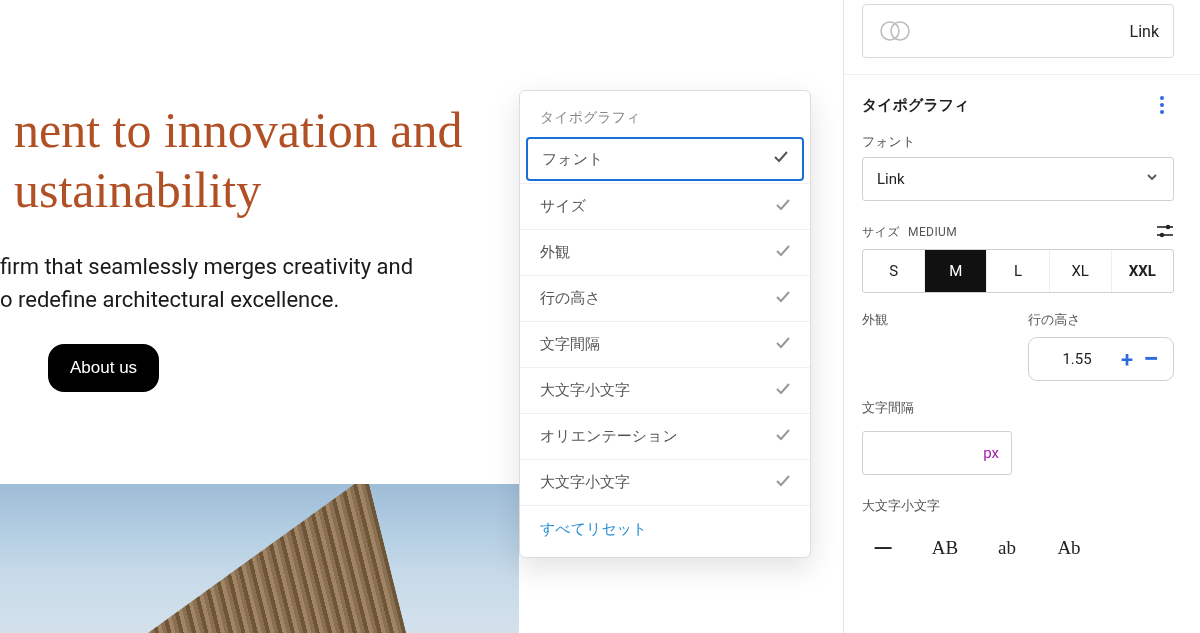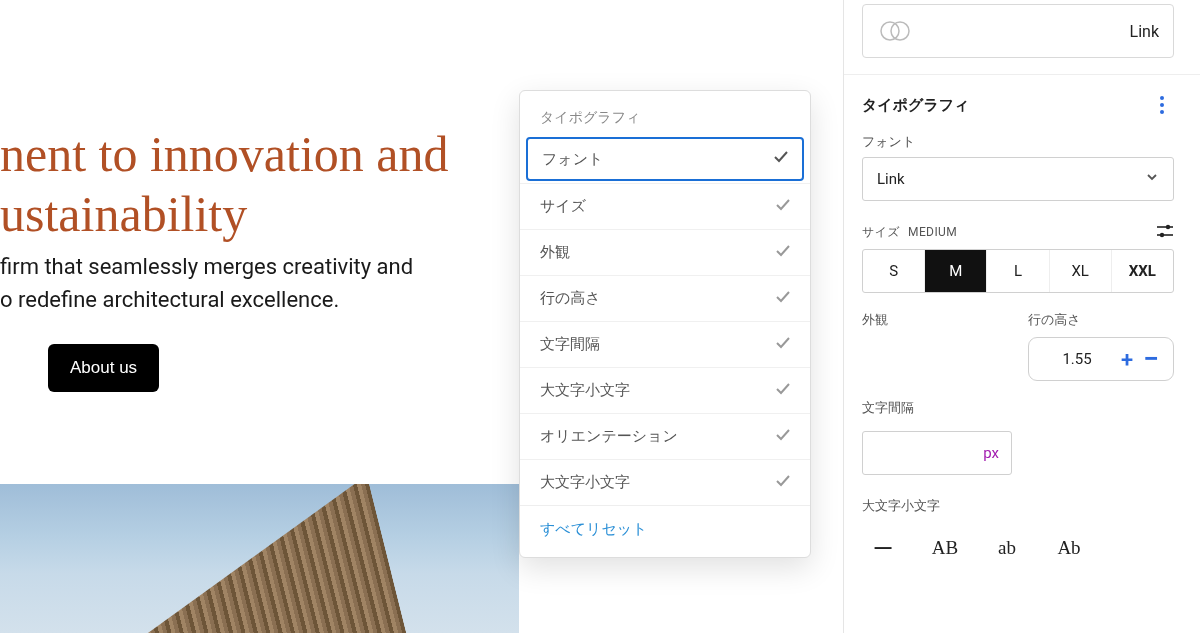--- a/index.html
+++ b/index.html
@@ -2,23 +2,23 @@
 <html><head>
 <meta charset="utf-8">
 <style>
 * { box-sizing: border-box; margin: 0; padding: 0; }
 html, body { width: 1200px; height: 633px; overflow: hidden; font-family: -apple-system, BlinkMacSystemFont, "Segoe UI", Roboto, sans-serif; background: #fff; }
 
 .viewport { position: relative; width: 1200px; height: 633px; }
 
 
 .canvas { position: absolute; left: 0; top: 0; width: 843px; height: 633px; background: #fff; }
-.hero-title { position: absolute; left: 0; top: 100px; font-family: Georgia, 'Times New Roman', serif; font-size: 50px; line-height: 1.2; color: #b15025; font-weight: 400; margin-top: 24px; }
+.hero-title { position: absolute; left: 14px; top: 100px; font-family: Georgia, 'Times New Roman', serif; font-size: 50px; line-height: 1.2; color: #b15025; font-weight: 400; }
 .hero-para { position: absolute; left: 0; top: 250px; font-size: 22px; line-height: 1.5; color: #1a1a1a; }
-.about-btn { position: absolute; left: 48px; top: 344px; background: #000; color: #fff; border: none; border-radius: 6px; padding: 14px 22px; font-size: 17px; font-weight: 500; cursor: pointer; }
+.about-btn { position: absolute; left: 48px; top: 344px; background: #000; color: #fff; border: none; border-radius: 16px; padding: 14px 22px; font-size: 17px; font-weight: 500; cursor: pointer; }
 .hero-img { position: absolute; left: 0; top: 484px; width: 519px; height: 149px; background: linear-gradient(180deg, #9fbdd8 0%, #b5cfe3 35%, #c7dae9 60%, #d3e1ec 100%); overflow: hidden; }
 .roof { position: absolute; left: -40px; bottom: -60px; width: 420px; height: 280px; transform: rotate(-14deg); background: repeating-linear-gradient(90deg, #a08464 0 4px, #8a6f52 4px 8px, #6d5538 8px 12px); clip-path: polygon(0 100%, 100% 40%, 100% 100%); }
 
 
 .dd-panel { position: absolute; left: 519px; top: 90px; width: 292px; background: #fff; border: 1px solid #ddd; border-radius: 6px; box-shadow: 0 10px 30px rgba(0,0,0,0.12); padding-top: 18px; }
 .dd-heading { padding: 0 20px 8px 20px; font-size: 14px; color: #888; }
 .dd-item { display: flex; align-items: center; justify-content: space-between; height: 46px; padding: 0 18px 0 20px; font-size: 15px; color: #555; border-top: 1px solid #f0f0f0; cursor: pointer; }
 .dd-item.selected { border: 2px solid #1a6fd6; border-radius: 4px; margin: 2px 6px; padding: 0 12px 0 14px; height: 44px; border-top: 2px solid #1a6fd6; }
 .dd-check { color: #999; font-size: 18px; }
 .dd-item.selected .dd-check { color: #555; }

